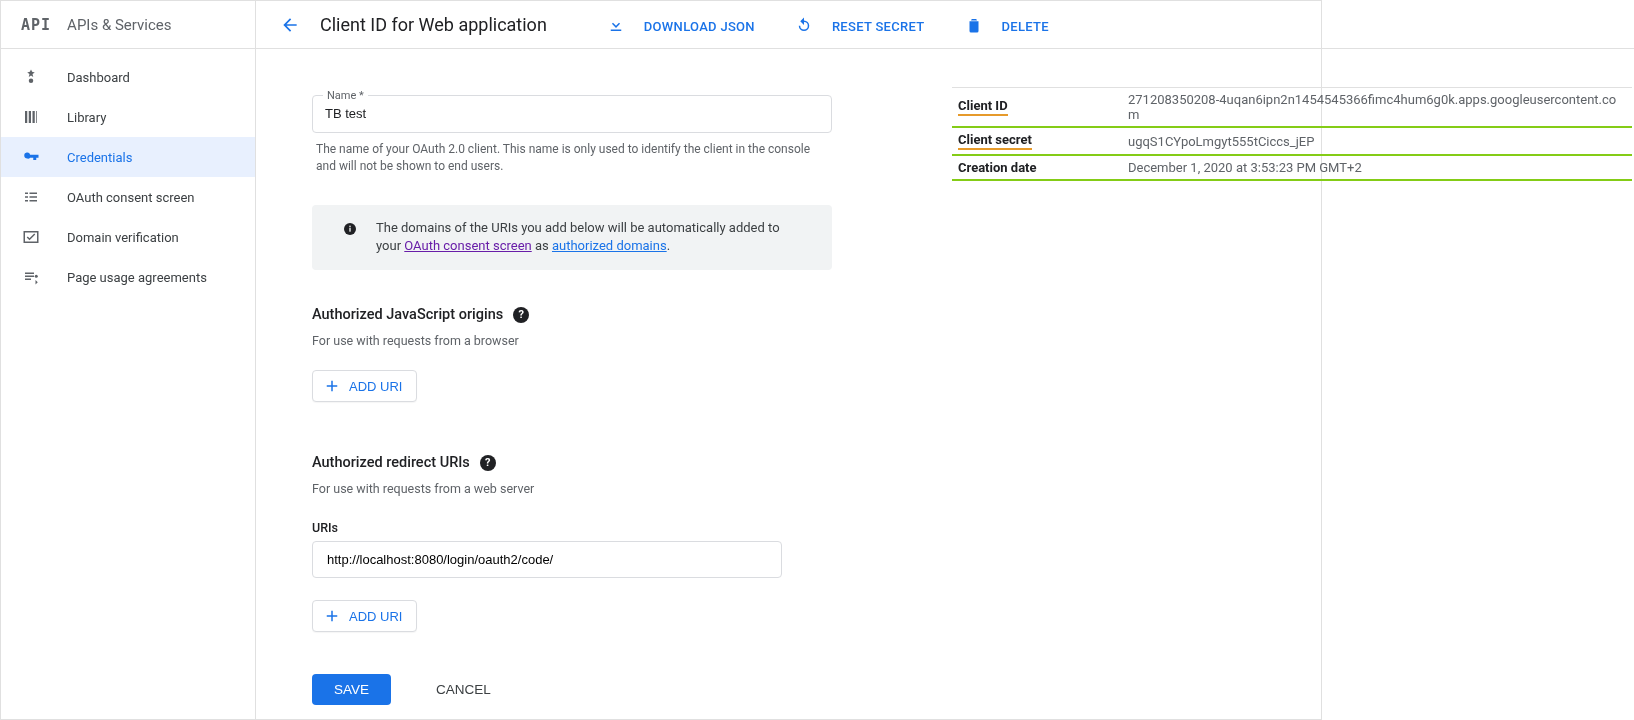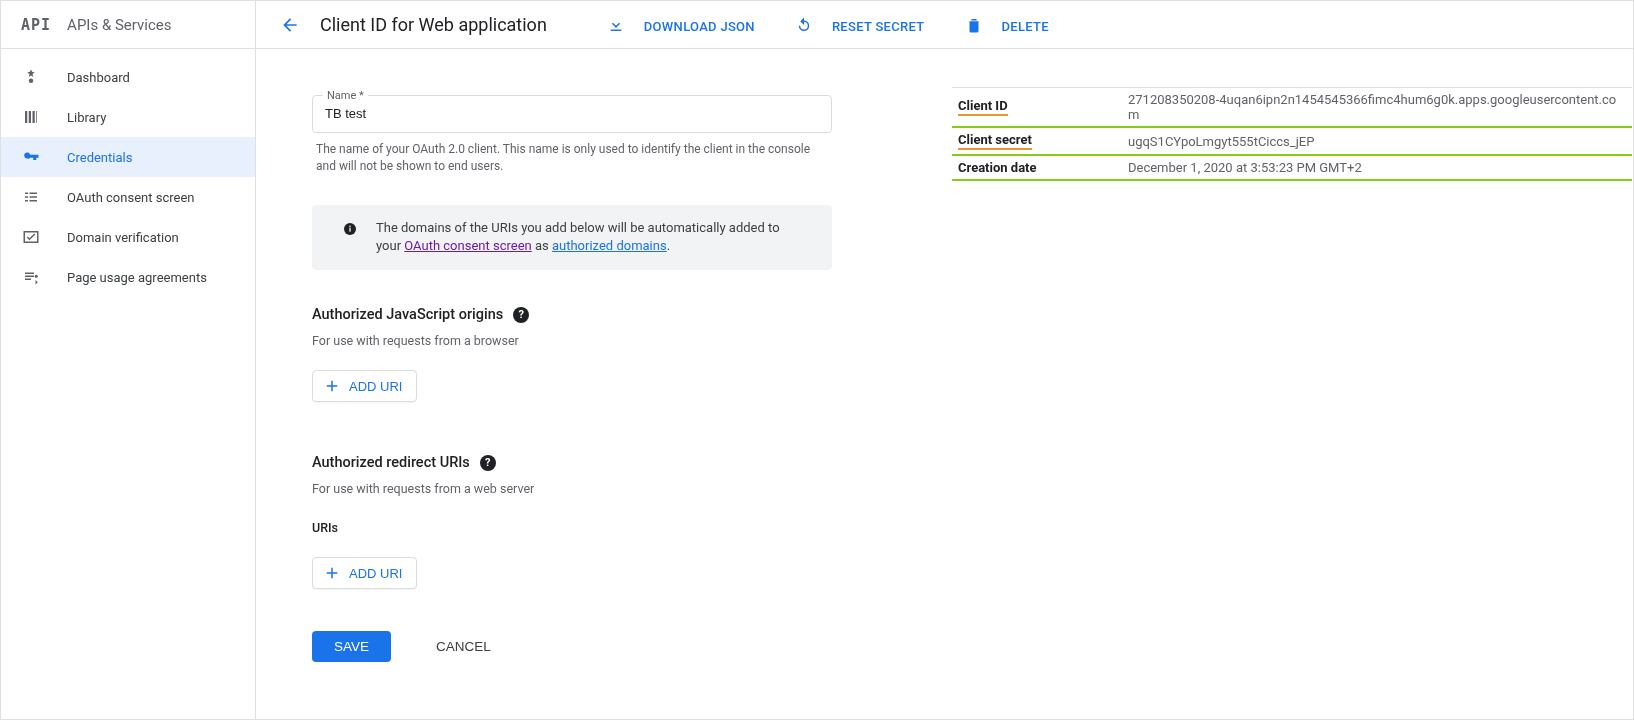--- a/index.html
+++ b/index.html
@@ -4,21 +4,21 @@
 <style>
   * { box-sizing: border-box; }
   body {
     margin: 0;
     font-family: Roboto, "Helvetica Neue", Arial, sans-serif;
     font-size: 13px;
     color: #202124;
     background: #fff;
   }
   .viewport {
-    width: 1634px;
+    width: 1322px;
     height: 720px;
     display: flex;
     border: 1px solid #e0e0e0;
   }
   .sidebar {
     width: 255px;
     border-right: 1px solid #e0e0e0;
     background: #fff;
     flex-shrink: 0;
   }
@@ -267,20 +267,23 @@
           <span>ADD URI</span>
         </button>
 
         <div class="section-head" style="margin-top:52px">
           <h3>Authorized redirect URIs</h3>
           <span class="help-circle">?</span>
         </div>
         <div class="section-sub">For use with requests from a web server</div>
 
         <div class="uris-label">URIs</div>
+        <div class="uri-field">
+          <input type="text" value="http://localhost:8080/login/oauth2/code/" style="">
+        </div>
         <button class="add-uri-btn">
           <svg viewBox="0 0 24 24">
               <path d="M11 5h2v6h6v2h-6v6h-2v-6H5v-2h6z"></path>
             </svg>
           <span>ADD URI</span>
         </button>
 
         <div class="footer-btns">
           <button class="btn-primary">SAVE</button>
           <button class="btn-flat">CANCEL</button>

